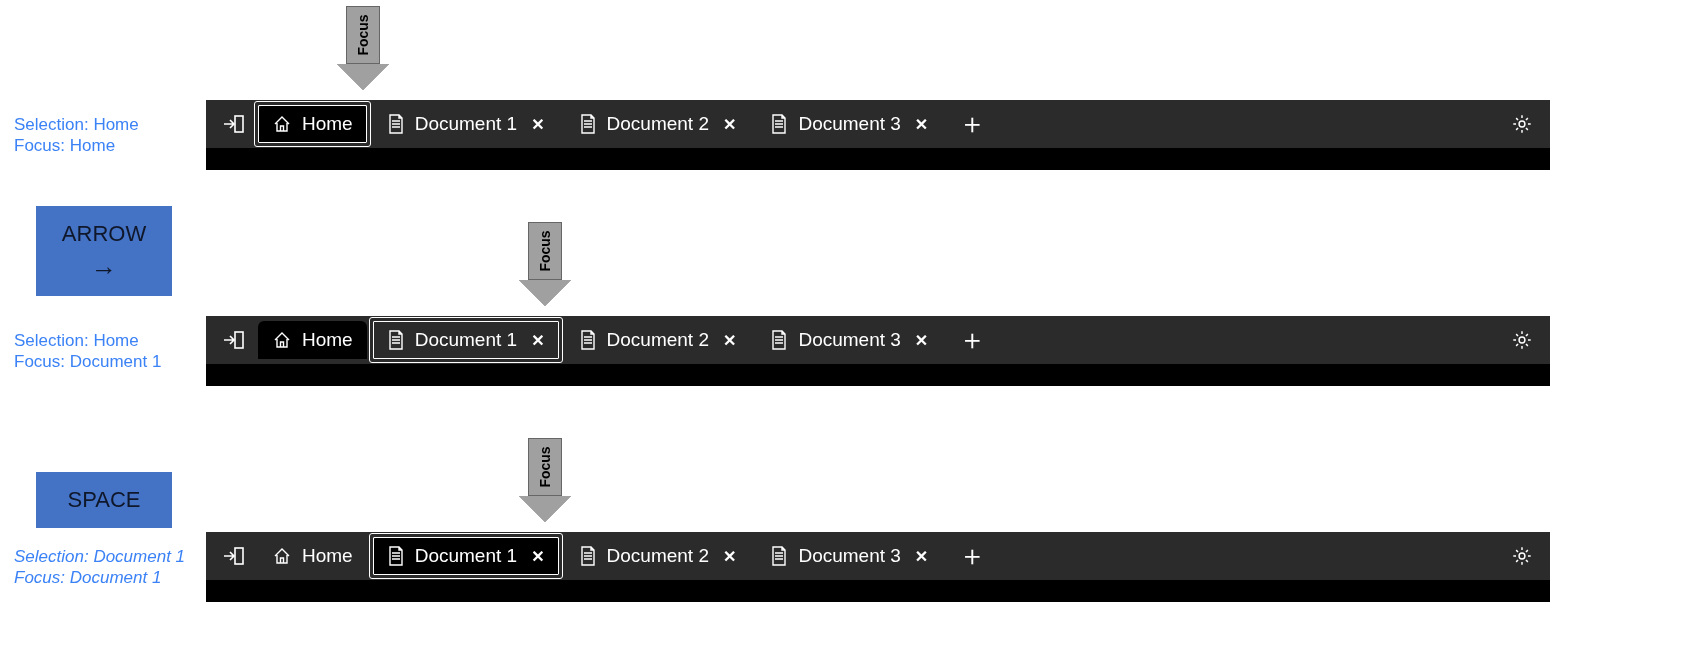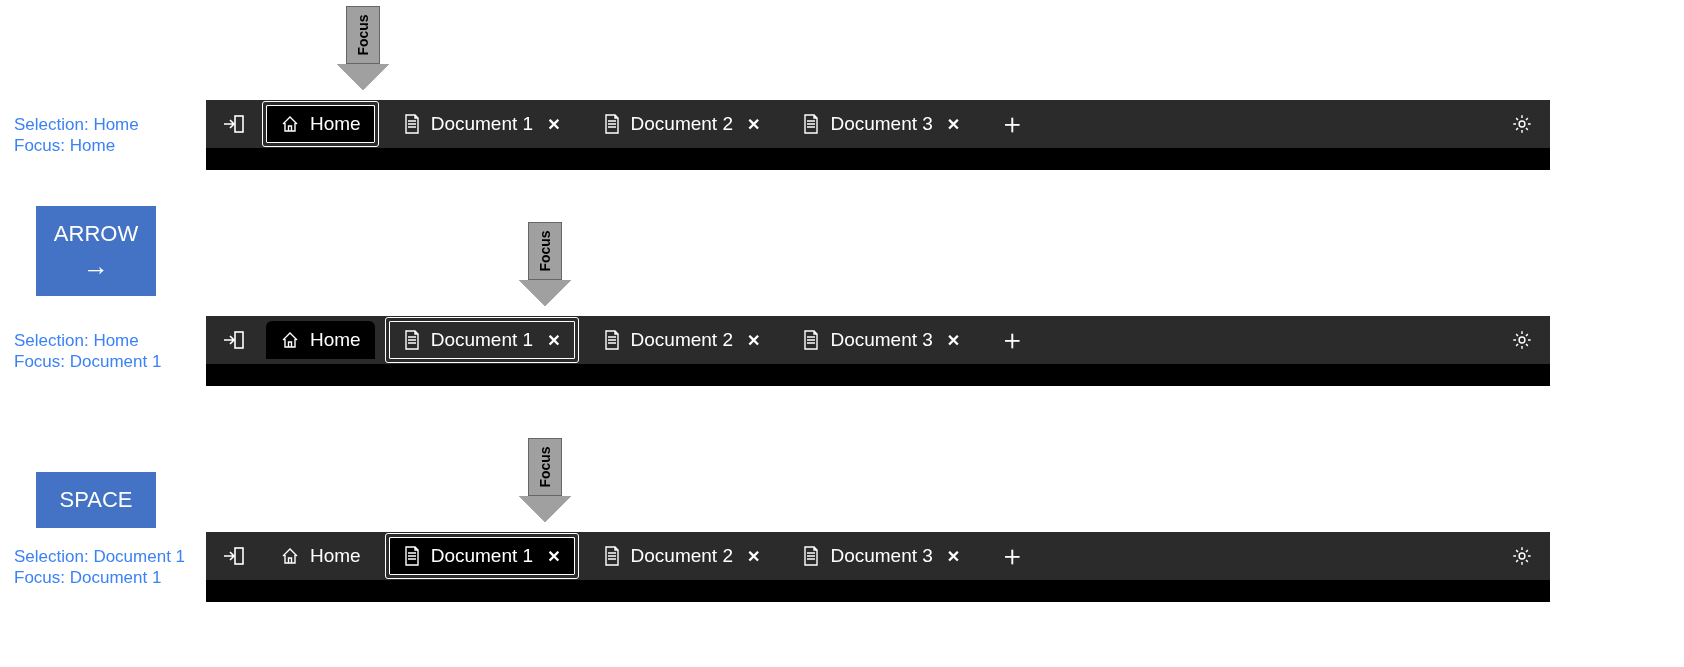--- a/index.html
+++ b/index.html
@@ -21,43 +21,43 @@
     position: absolute;
     left: 14px;
     font-size: 17px;
     line-height: 1.25;
     color: #3b82f6;
   }
   .key-badge {
     position: absolute;
     left: 36px;
     background: #4472C4;
-    color: #ffffff;
+    color: #0f172a;
     font-size: 22px;
     display: flex;
     flex-direction: column;
     align-items: center;
     justify-content: center;
-    width: 120px;
+    width: 136px;
     height: 90px;
     gap: 4px;
   }
   .key-badge .arrow-glyph { font-size: 26px; }
   .tabstrip-wrap {
     position: absolute;
     left: 206px;
     width: 1344px;
   }
   .tabstrip {
     display: flex;
     align-items: center;
     height: 48px;
     background: #2b2b2b;
     padding: 0 10px;
-    gap: 14px;
+    gap: 6px;
   }
   .black-trough {
     height: 22px;
     background: #000;
     width: 100%;
   }
   .nav-btn {
     width: 36px;
     height: 36px;
     display: flex;
@@ -313,21 +313,21 @@
 </div>
 
 <div class="row" style="top:432px;">
   <div class="focus-pointer" style="left:545px; top:6px;">
     <div class="stem">
         <span>Focus</span>
       </div>
     <div class="head"></div>
   </div>
 
-  <div class="status" style="top:114px;">
+  <div class="status" style="top:114px;font-style:italic;">
     <div>Selection: Document 1</div>
     <div>Focus: Document 1</div>
   </div>
 
   <div class="tabstrip-wrap" style="top:100px;">
     <div class="tabstrip">
       <div class="nav-btn">
         <svg width="22" height="18" viewBox="0 0 22 18" stroke="#fff" stroke-width="1.6" fill="none">
           <rect x="12" y="1" width="8" height="16"></rect>
           <path d="M1 9 H10 M7 5 L11 9 L7 13"></path>

